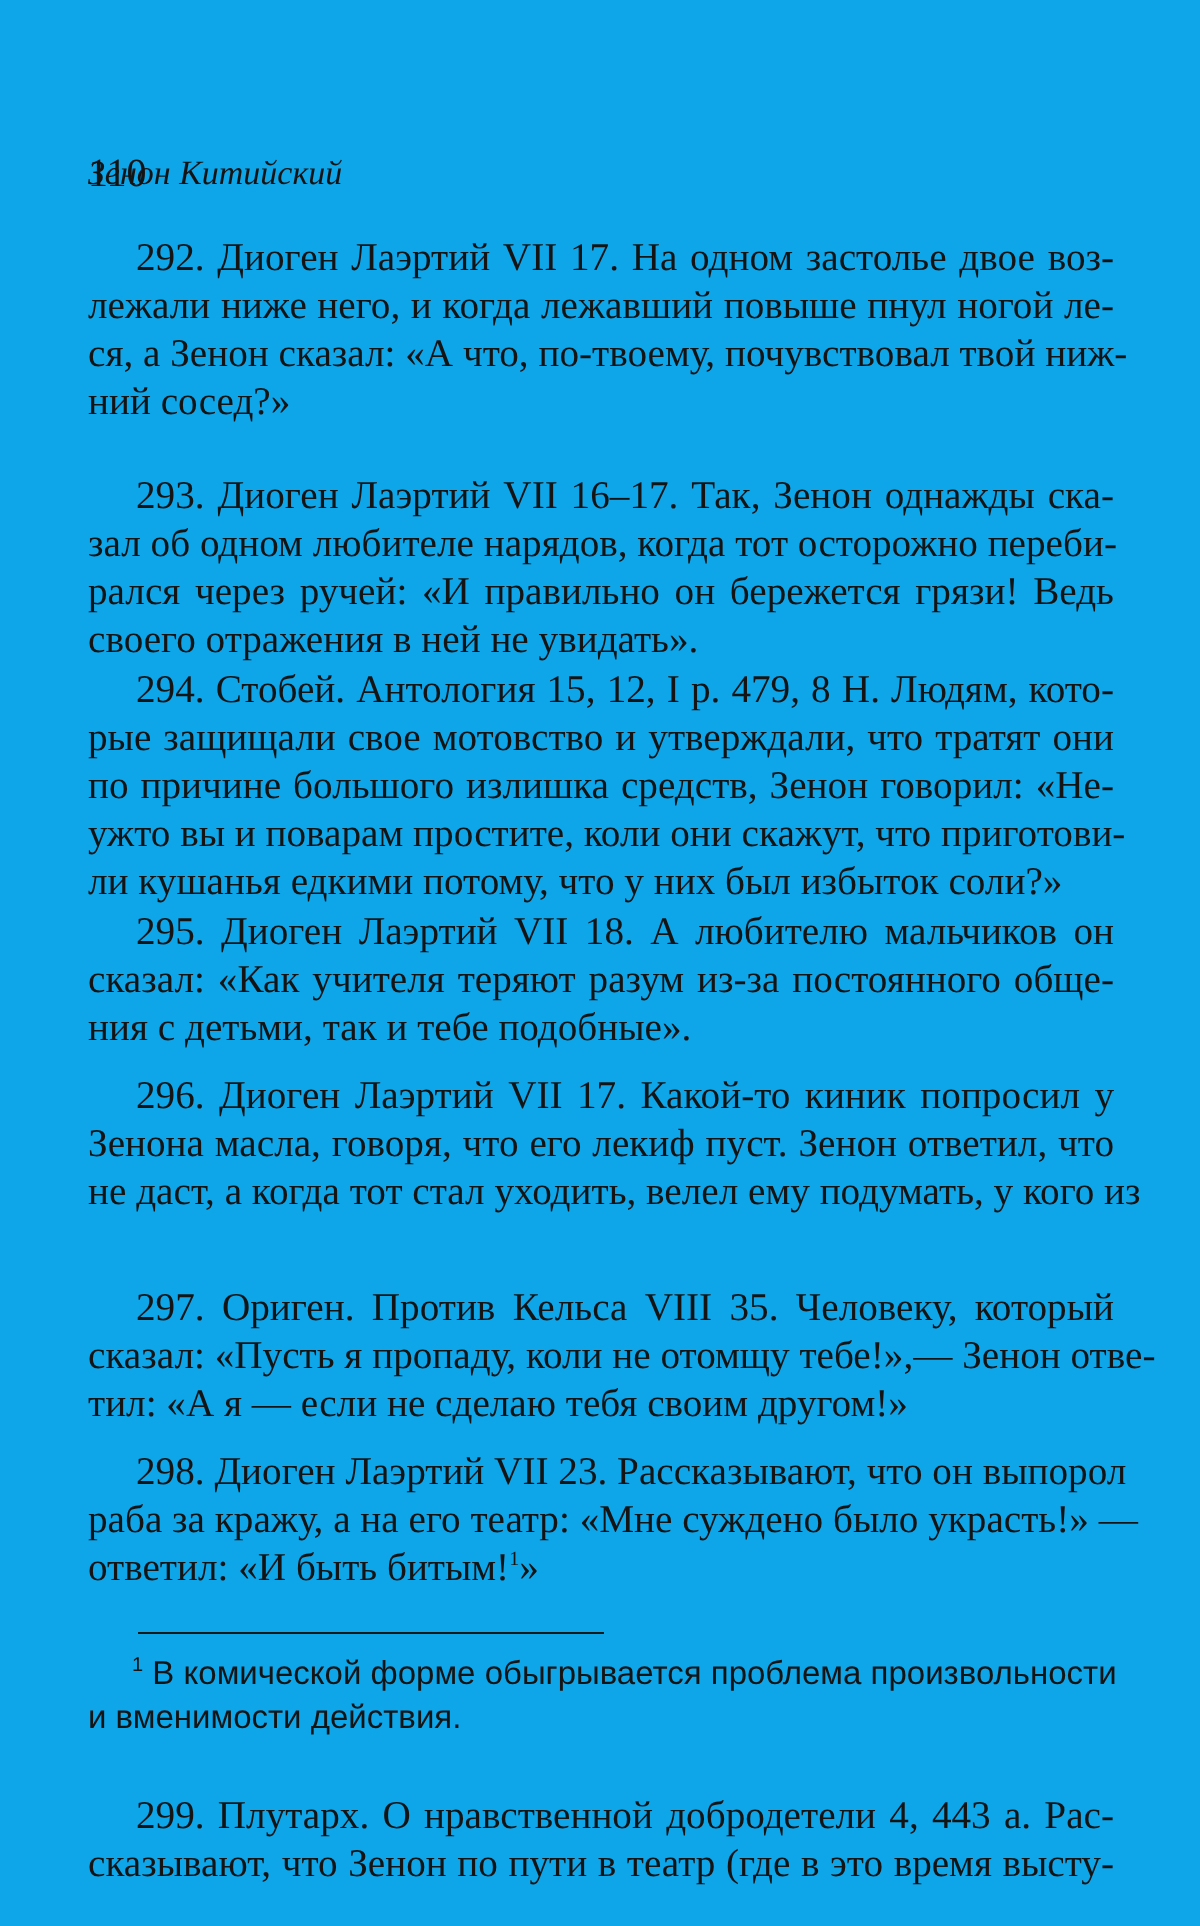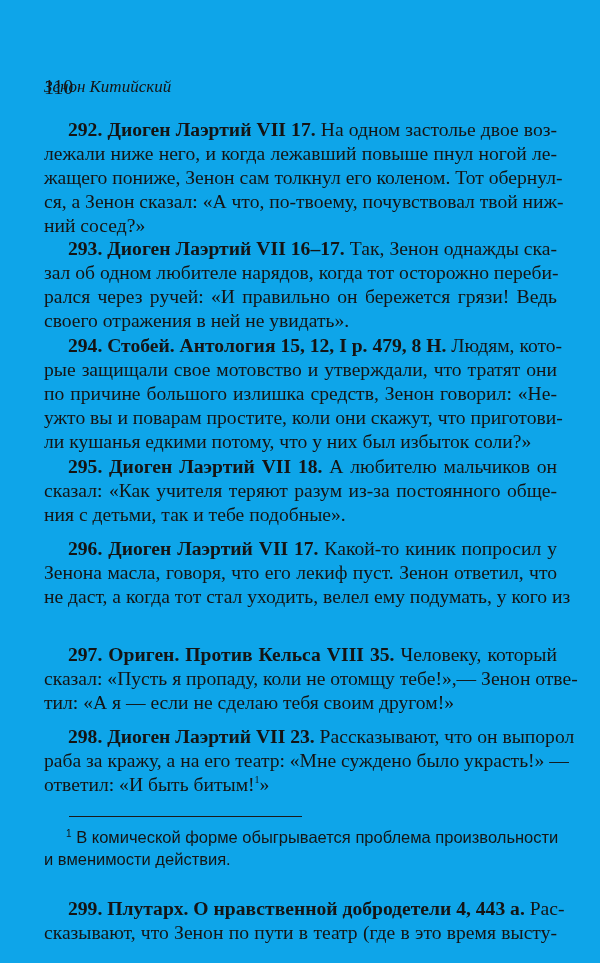--- a/index.html
+++ b/index.html
@@ -58,21 +58,21 @@
     .line {
       display: block;
       height: 24px;
       white-space: nowrap;
       text-align: justify;
       text-align-last: justify;
     }
     .line.first { padding-left: 24px; }
     .line.last { text-align-last: left; }
     .entry-ref {
-      font-weight: bold;
+      font-weight: normal;
       margin-top: 17px;
     }
     .footnote-rule {
       position: absolute;
       left: 69px;
       top: 816px;
       width: 233px;
       height: 0;
       border-top: 1.5px solid #1a1a1a;
     }
@@ -106,21 +106,20 @@
 <div class="page">
 
   <div class="running-head">
     <span class="page-number">110</span>
     <span class="running-title">Зенон Китийский</span>
   </div>
 
   <div class="entry" style="top:118px">
     <span class="line first"><span class="entry-ref">292. Диоген Лаэртий VII 17.</span><span> На одном застолье двое воз-</span></span>
     <span class="line">лежали ниже него, и когда лежавший повыше пнул ногой ле-</span>
-    <span class="line">жащего пониже, Зенон сам толкнул его коленом. Тот обернул-</span>
     <span class="line">ся, а Зенон сказал: «А что, по-твоему, почувствовал твой ниж-</span>
     <span class="line last">ний сосед?»</span>
   </div>
 
   <div class="entry" style="top:237px">
     <span class="line first"><span class="entry-ref">293. Диоген Лаэртий VII 16–17.</span><span> Так, Зенон однажды ска-</span></span>
     <span class="line">зал об одном любителе нарядов, когда тот осторожно переби-</span>
     <span class="line">рался через ручей: «И правильно он бережется грязи! Ведь</span>
     <span class="line last">своего отражения в ней не увидать».</span>
   </div>

